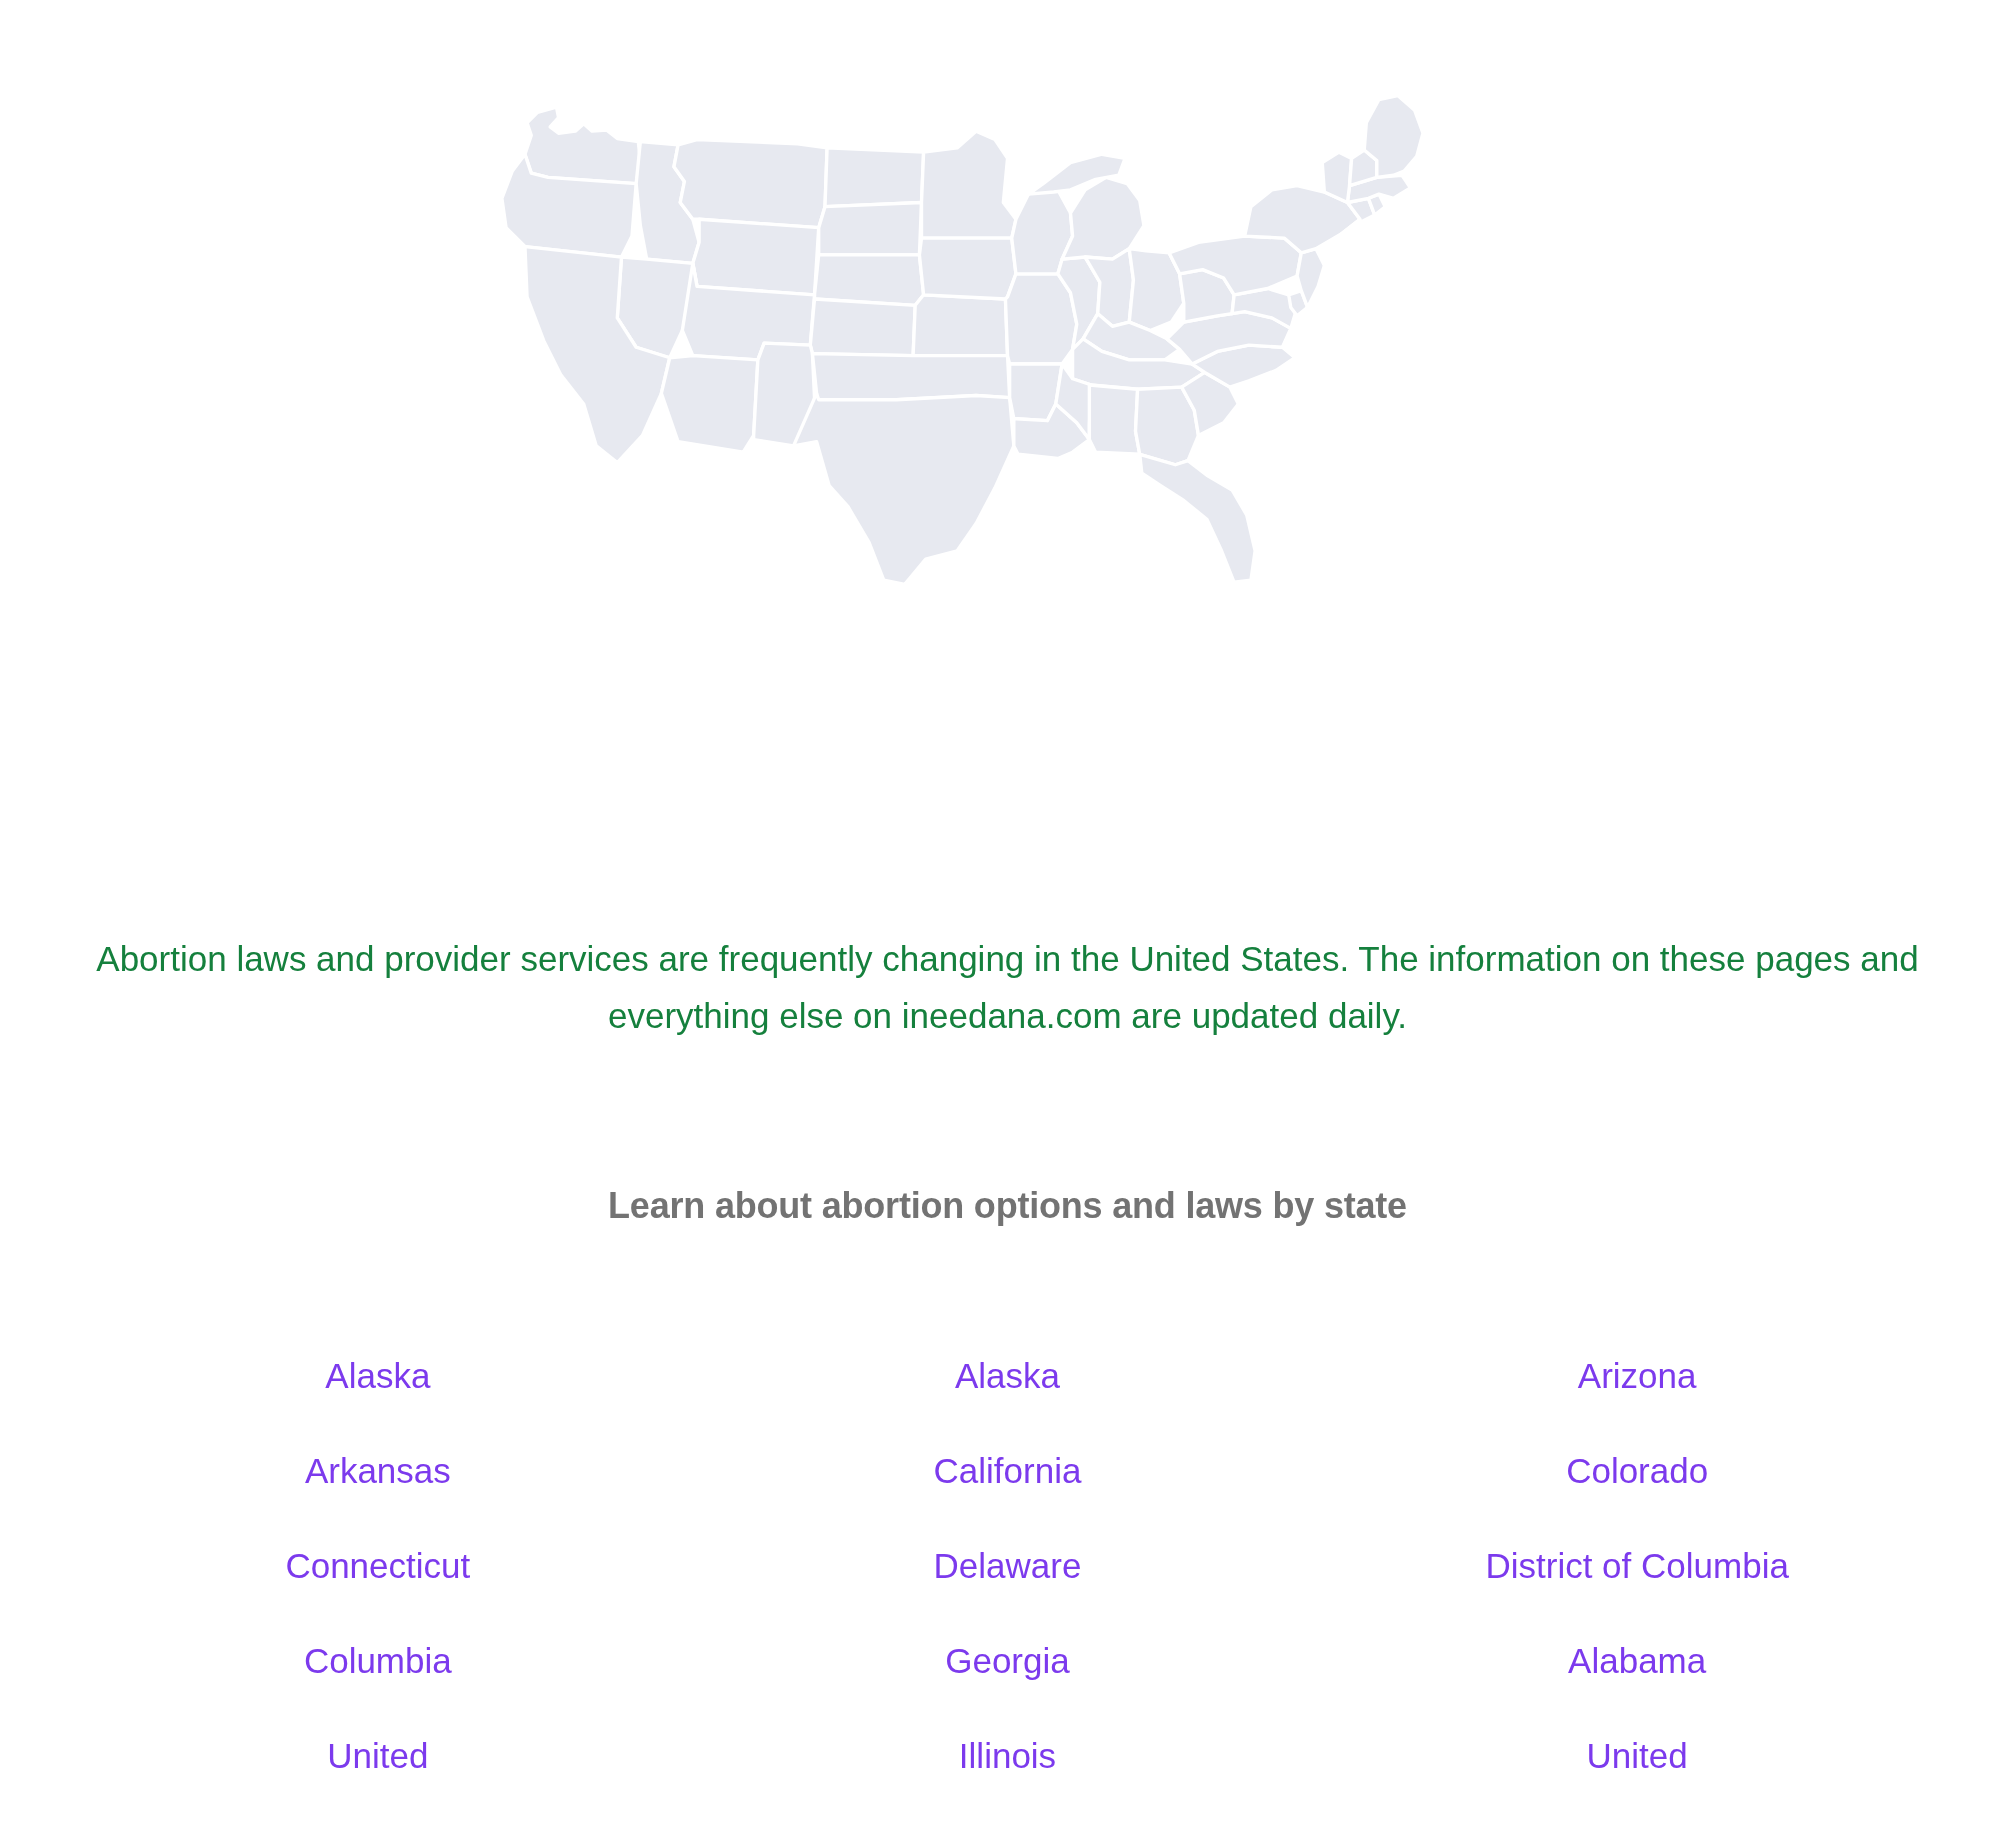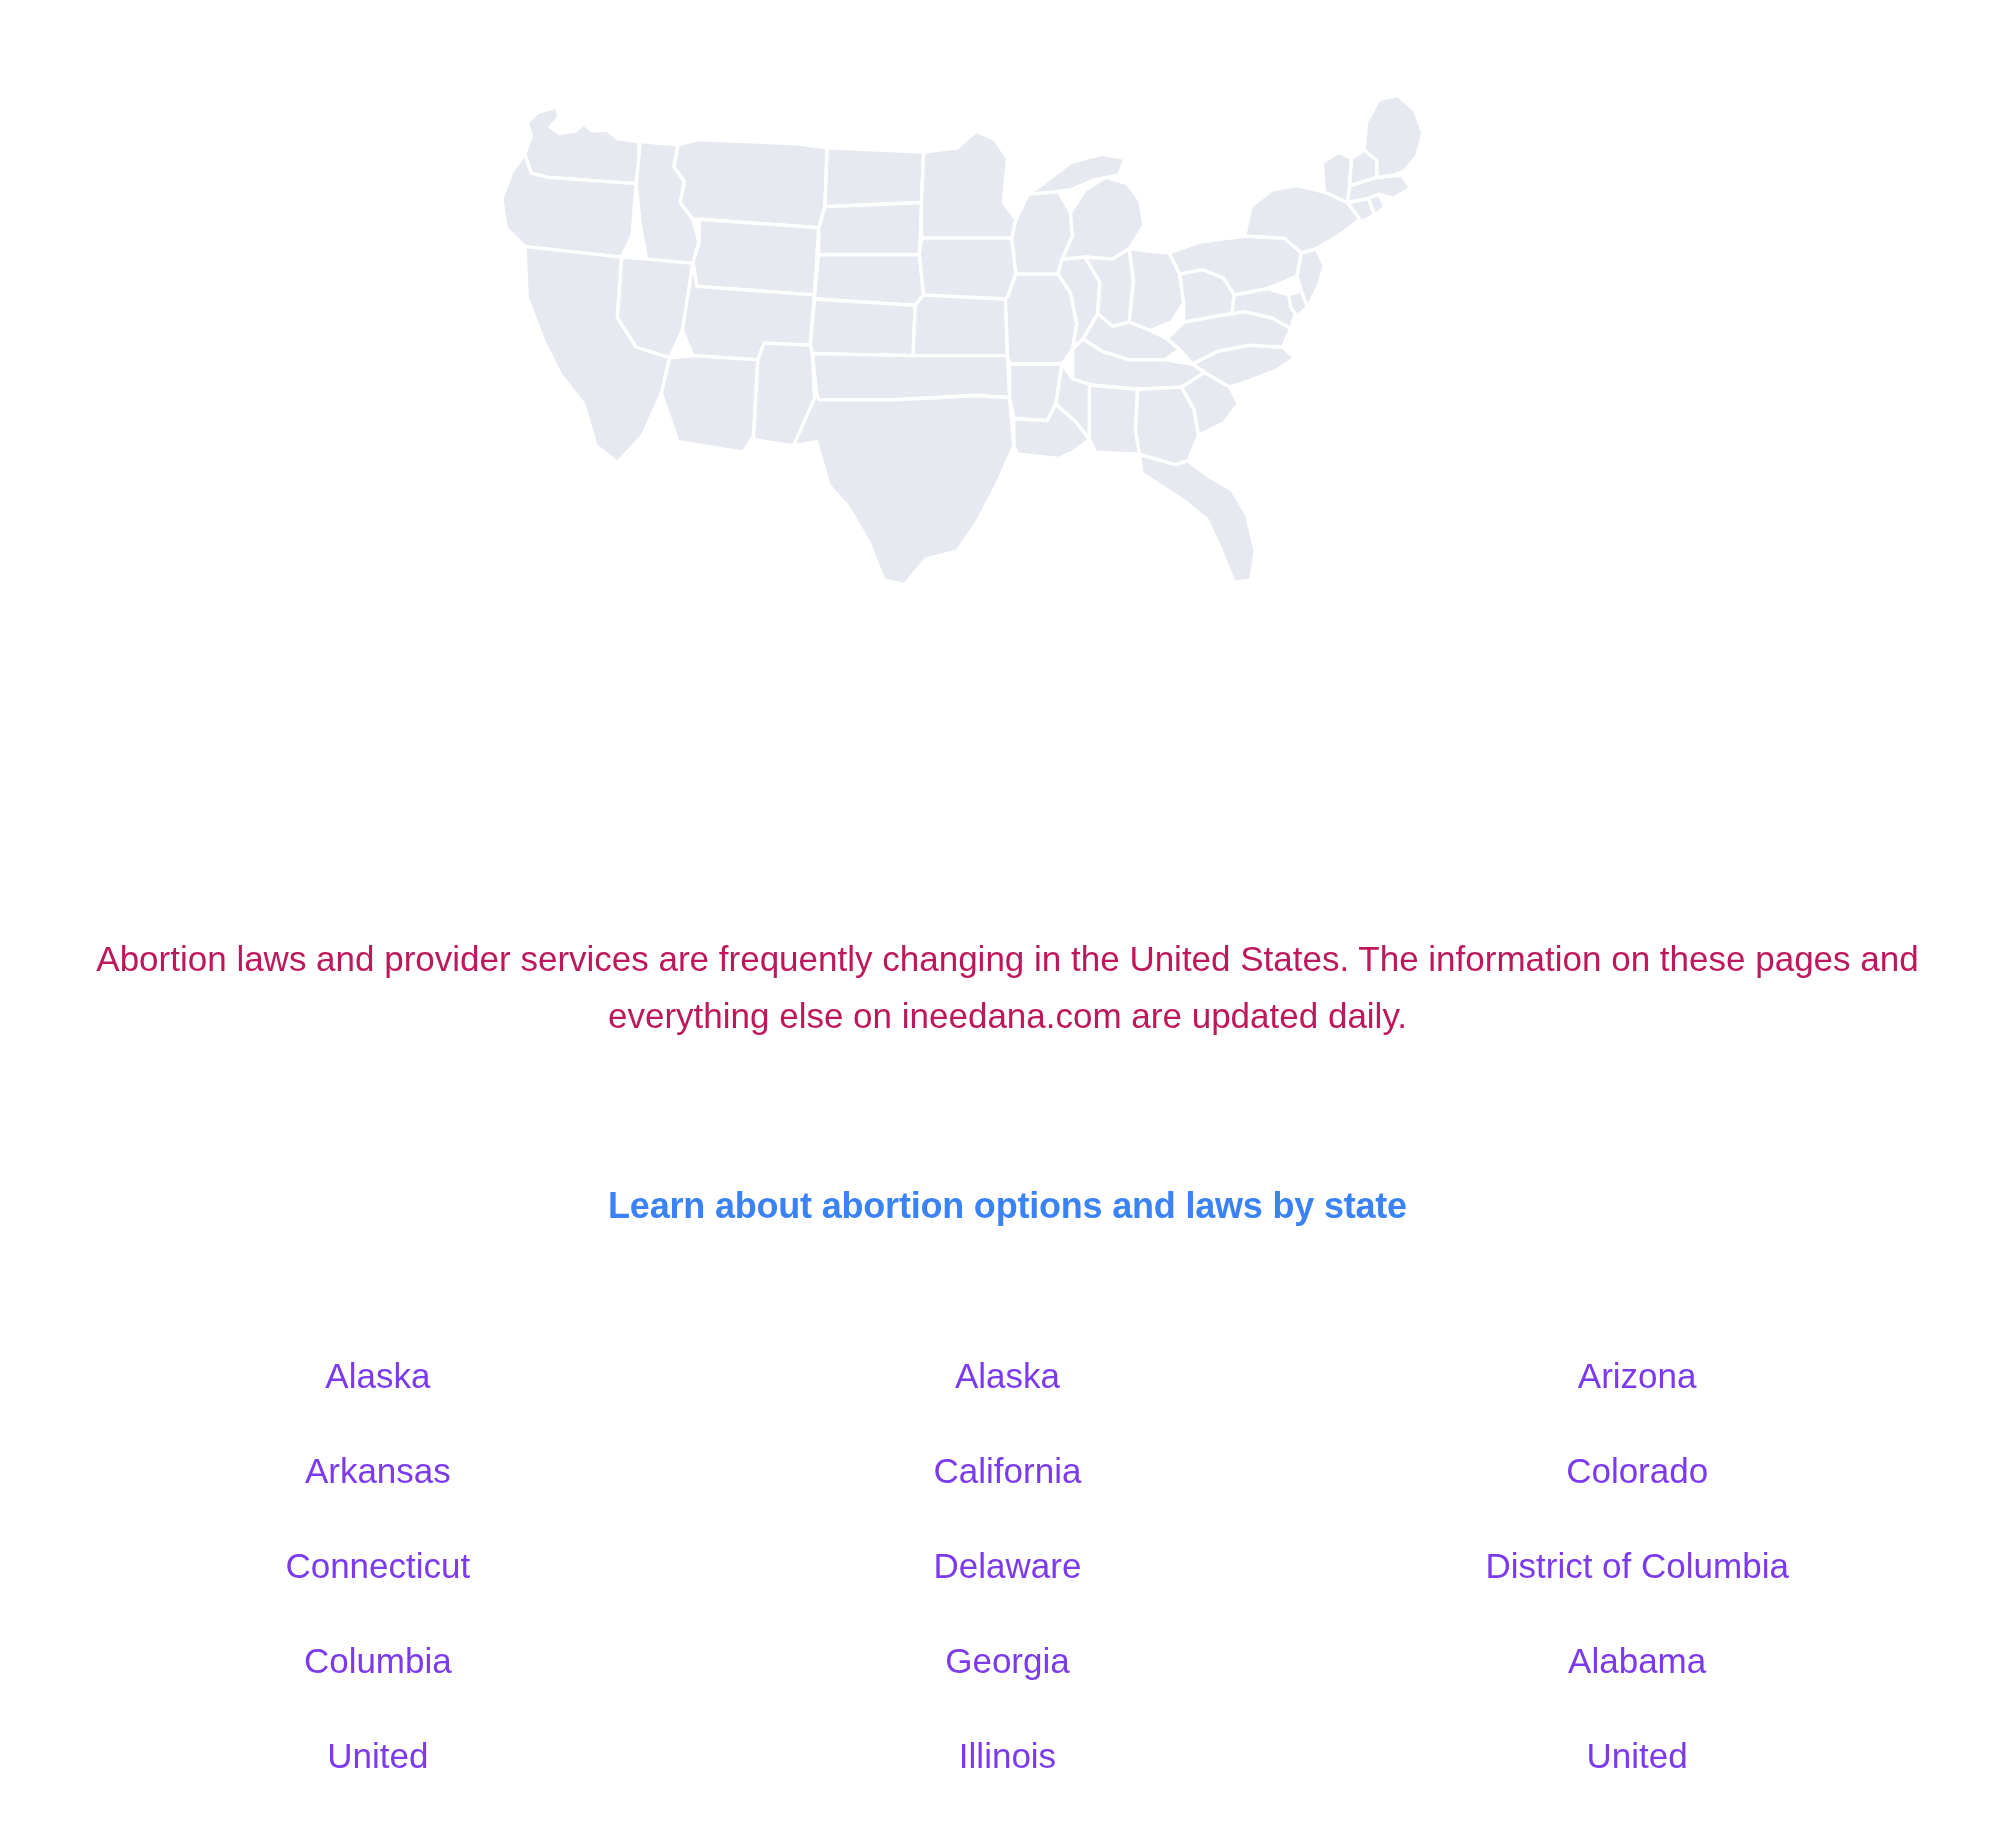--- a/index.html
+++ b/index.html
@@ -66,34 +66,34 @@
     width: 2015px;
     display: flex;
     justify-content: center;
   }
 
   .intro {
     width: 1905px;
     text-align: center;
     font-size: 35px;
     line-height: 1.62;
-    color: #be185d;
+    color: #15803d;
     font-weight: 400;
   }
 
   
   .section-heading {
     position: absolute;
     left: 0;
     top: 1185px;
     width: 2015px;
     text-align: center;
     font-size: 36px;
     font-weight: bold;
-    color: #3b82f6;
+    color: #737373;
     letter-spacing: -0.2px;
   }
 
   
   .state-grid {
     position: absolute;
     left: 0;
     top: 1356px;
     width: 2015px;
     display: grid;

